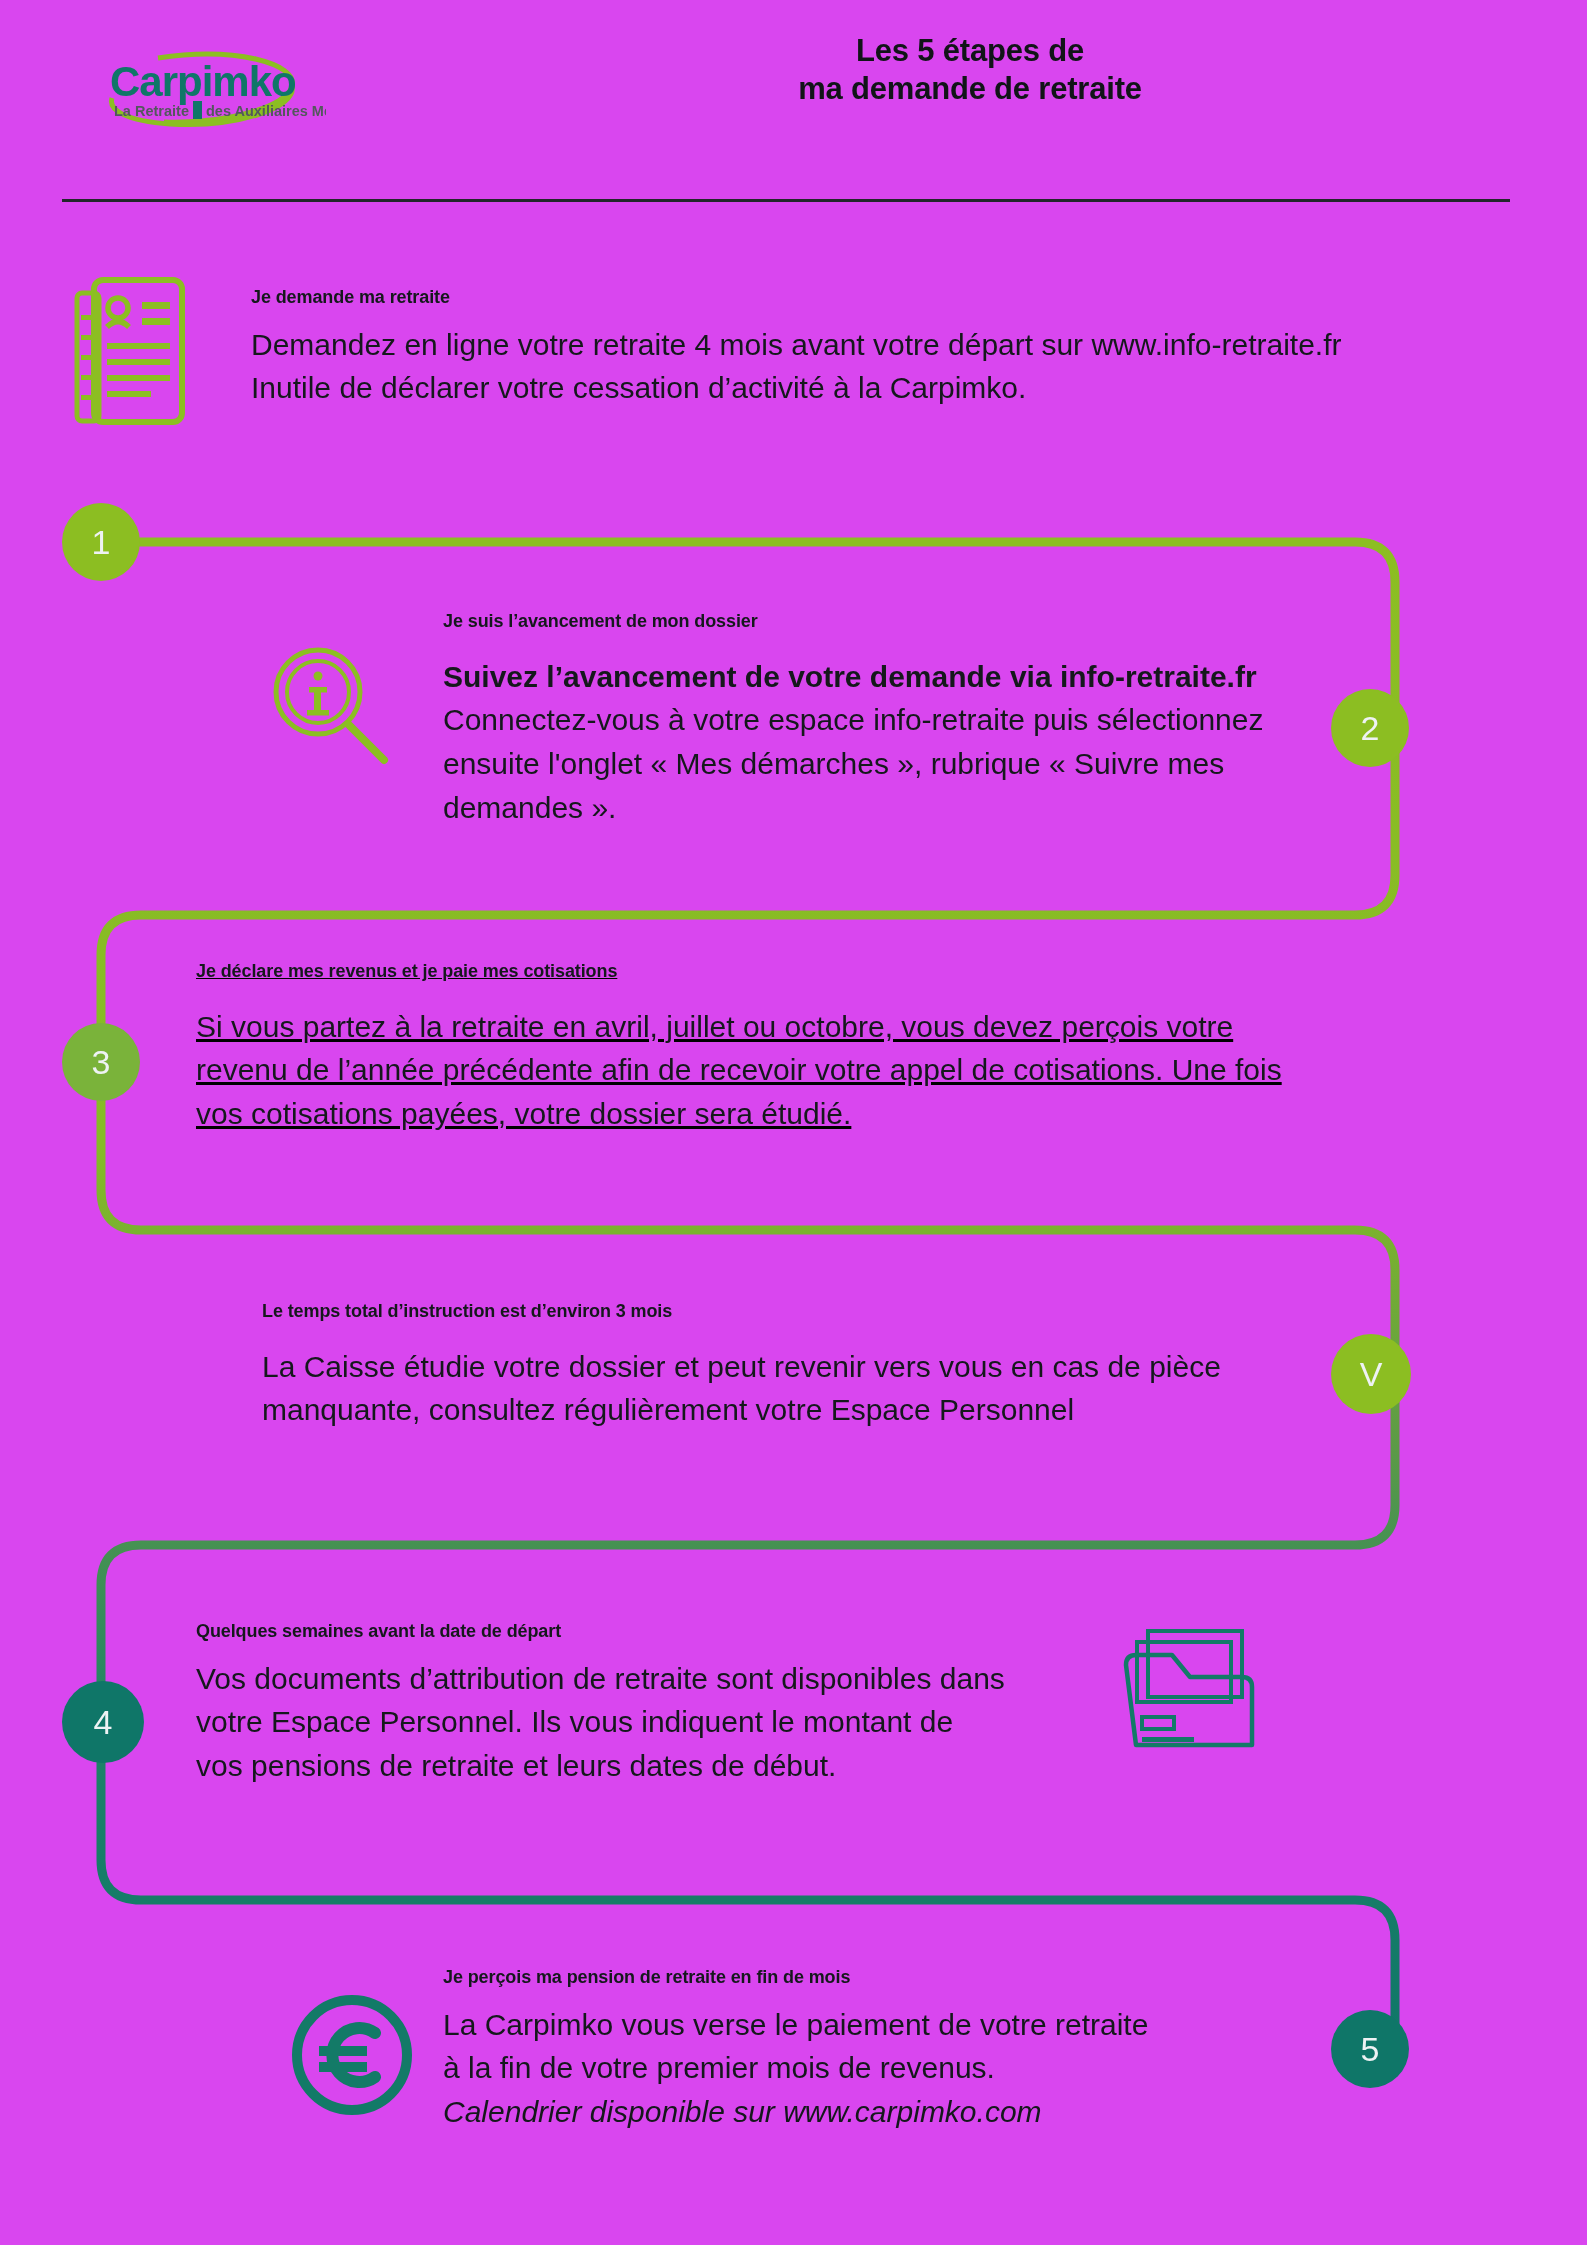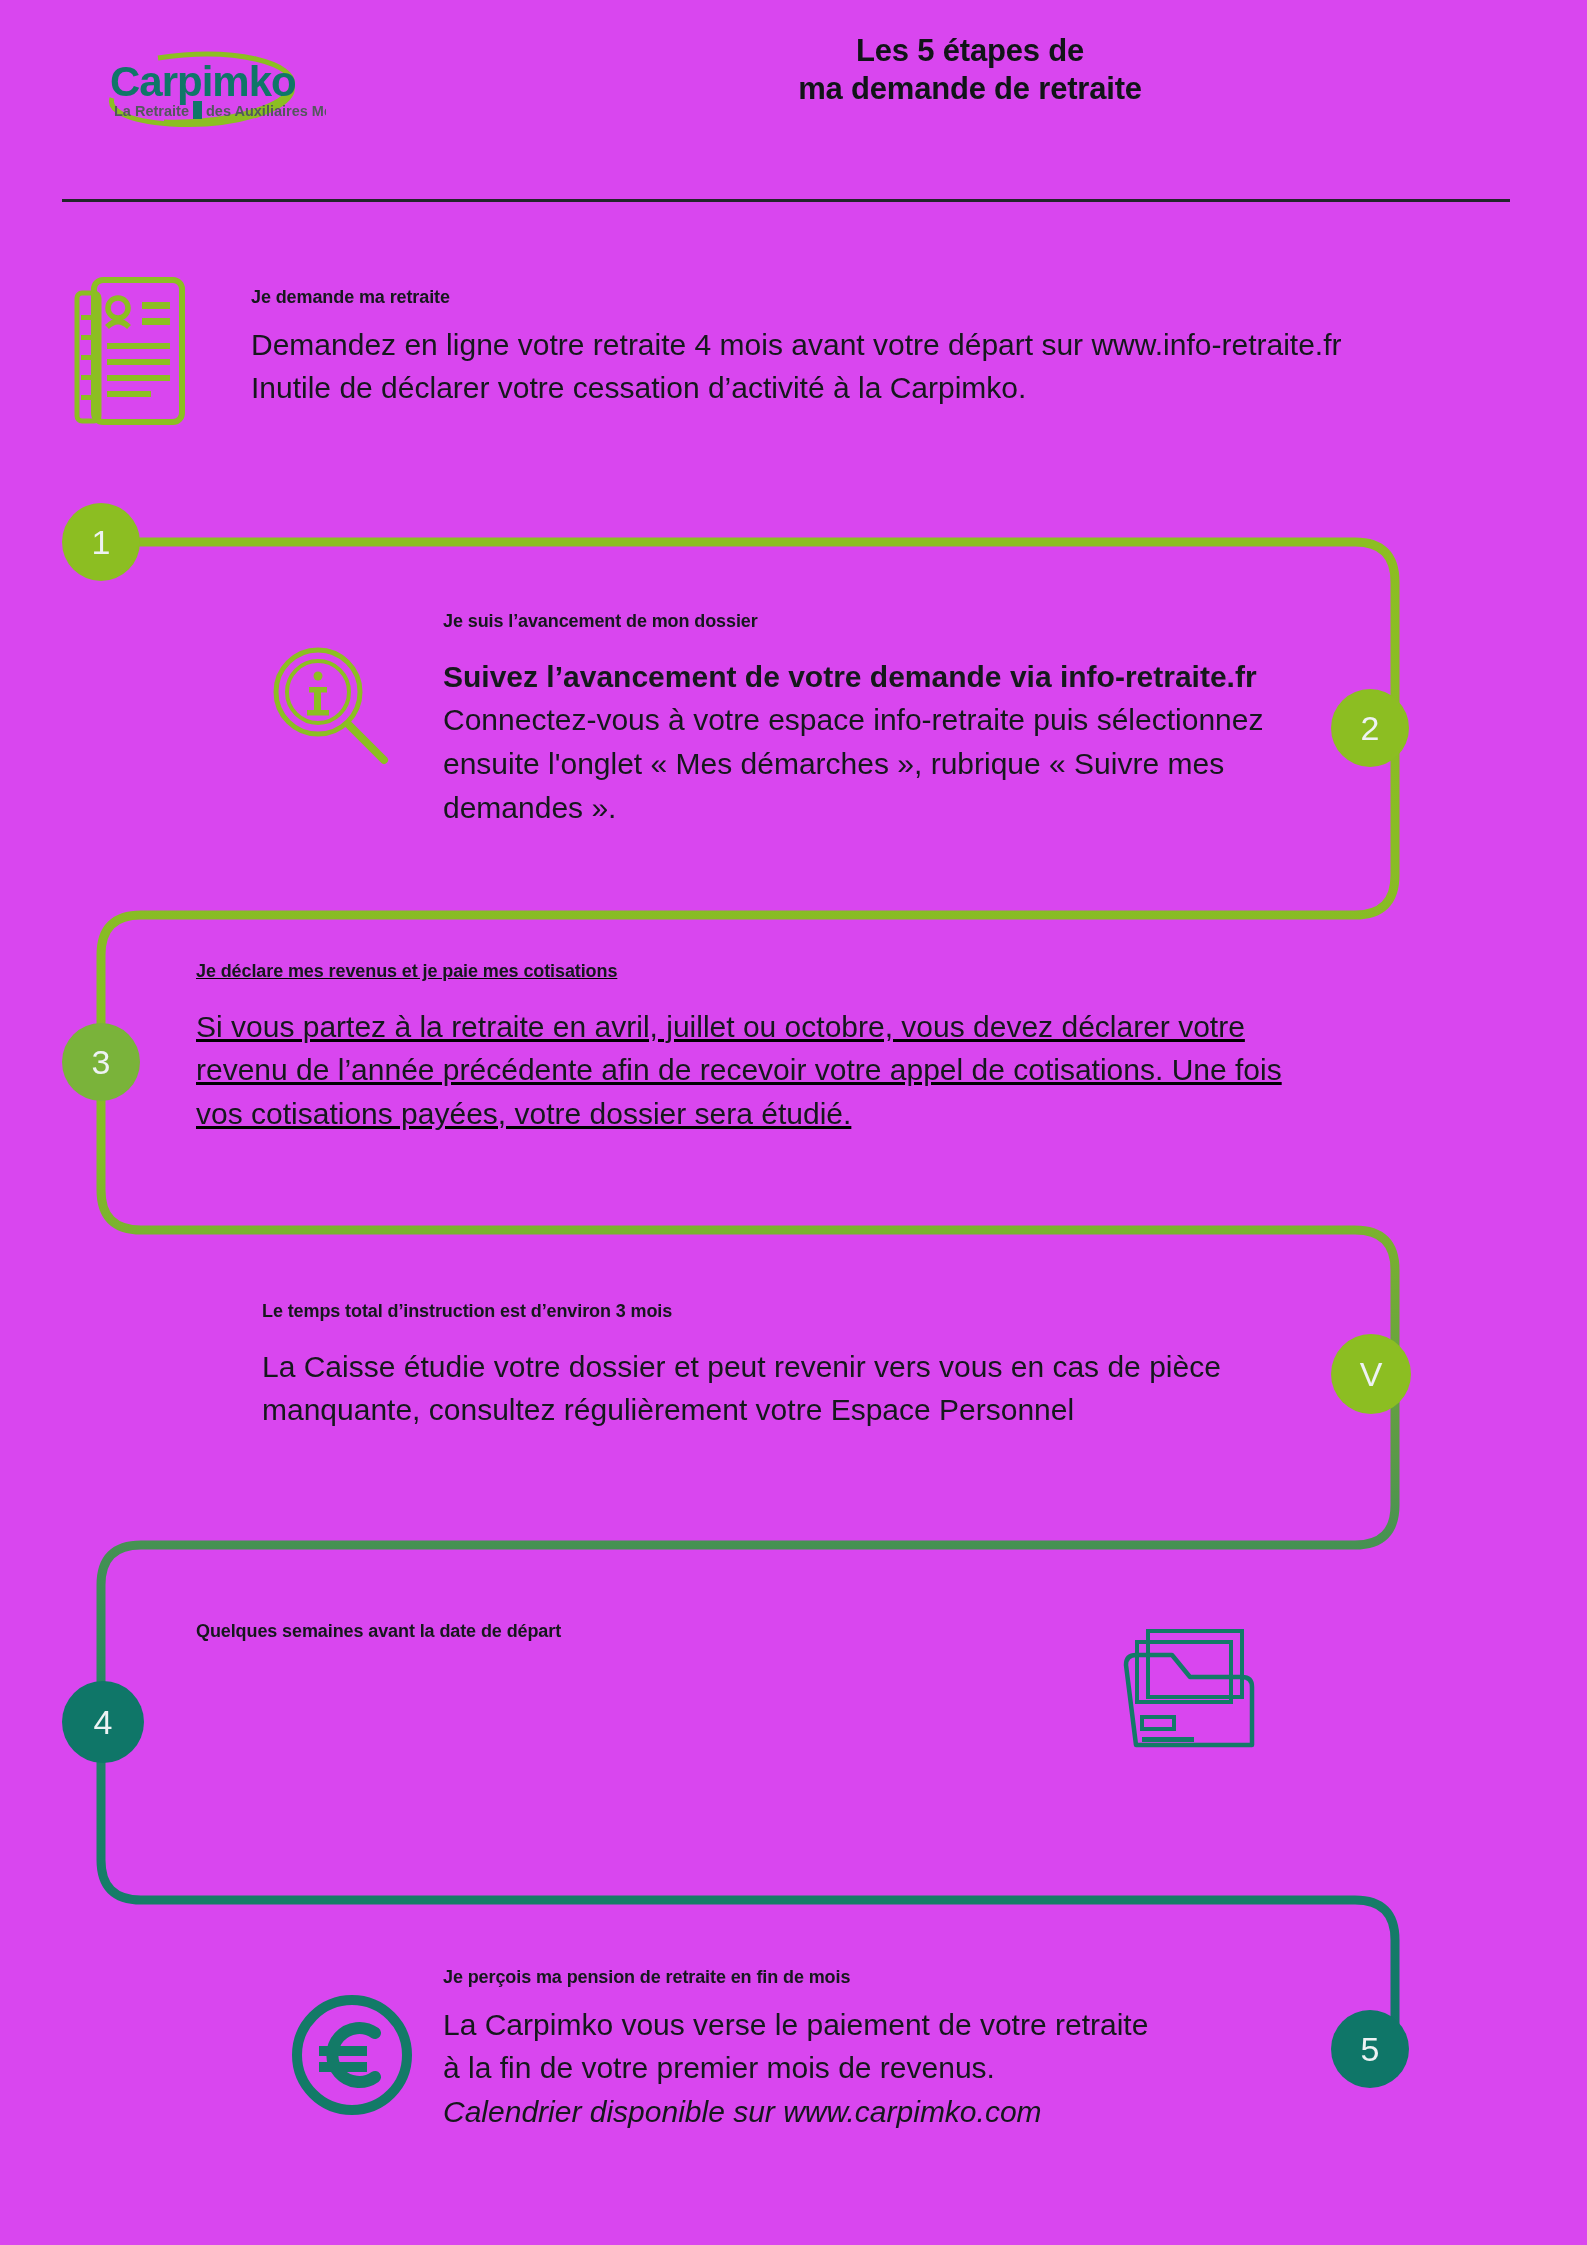--- a/index.html
+++ b/index.html
@@ -180,36 +180,41 @@
       <p class="strong">Suivez l’avancement de votre demande via info-retraite.fr</p>
       <p>Connectez-vous à votre espace info-retraite puis sélectionnez</p>
       <p>ensuite l'onglet « Mes démarches », rubrique « Suivre mes</p>
       <p>demandes ».</p>
     </div>
   </div>
 
   <div class="block" id="blk3">
     <div class="bhead">Je déclare mes revenus et je paie mes cotisations</div>
     <div class="bbody">
-      <p>Si vous partez à la retraite en avril, juillet ou octobre, vous devez déclarer votre</p>
+      <p>Si vous partez à la retraite en avril, juillet ou octobre, vous devez perçois votre</p>
       <p>revenu de l’année précédente afin de recevoir votre appel de cotisations. Une fois</p>
       <p>vos cotisations payées, votre dossier sera étudié.</p>
     </div>
   </div>
 
   <div class="block" id="blkV">
     <div class="bhead">Le temps total d’instruction est d’environ 3 mois</div>
     <div class="bbody">
       <p>La Caisse étudie votre dossier et peut revenir vers vous en cas de pièce</p>
       <p>manquante, consultez régulièrement votre Espace Personnel</p>
     </div>
   </div>
 
   <div class="block" id="blk4">
     <div class="bhead">Quelques semaines avant la date de départ</div>
+    <div class="bbody">
+      <p>Vos documents d’attribution de retraite sont disponibles dans</p>
+      <p>votre Espace Personnel. Ils vous indiquent le montant de</p>
+      <p>vos pensions de retraite et leurs dates de début.</p>
+    </div>
   </div>
   <div id="icon4">
     <svg viewBox="0 0 140 130" width="140" height="130" xmlns="http://www.w3.org/2000/svg">
       <rect x="28" y="6" width="94" height="66" fill="none" stroke="#137a67" stroke-width="4"></rect>
       <rect x="17" y="17" width="94" height="60" fill="none" stroke="#137a67" stroke-width="4"></rect>
       <path d="M6 40 q0 -10 10 -10 h36 l18 22 h52 q10 0 10 10 v58 h-116 z" fill="none" stroke="#137a67" stroke-width="4.5" stroke-linejoin="round"></path>
       <rect x="22" y="92" width="32" height="12" fill="none" stroke="#137a67" stroke-width="4"></rect>
       <rect x="22" y="112" width="52" height="5" fill="#137a67"></rect>
     </svg>
   </div>

